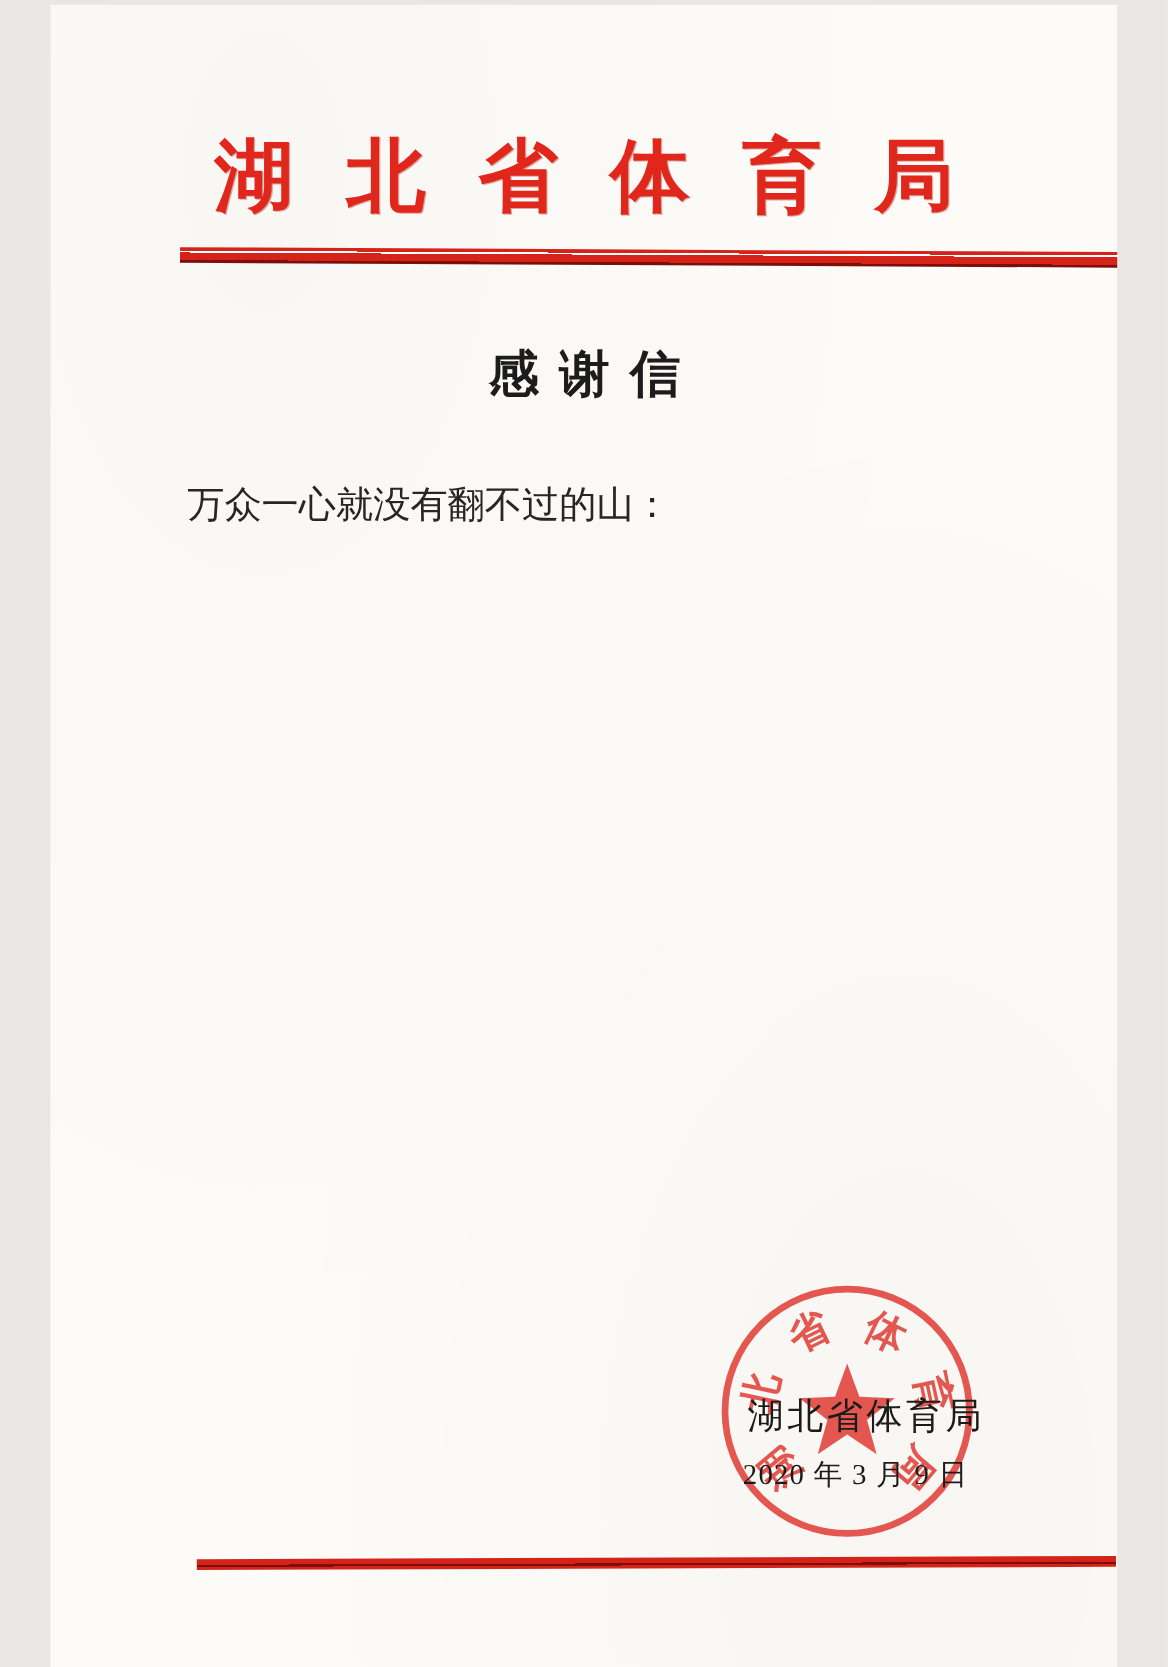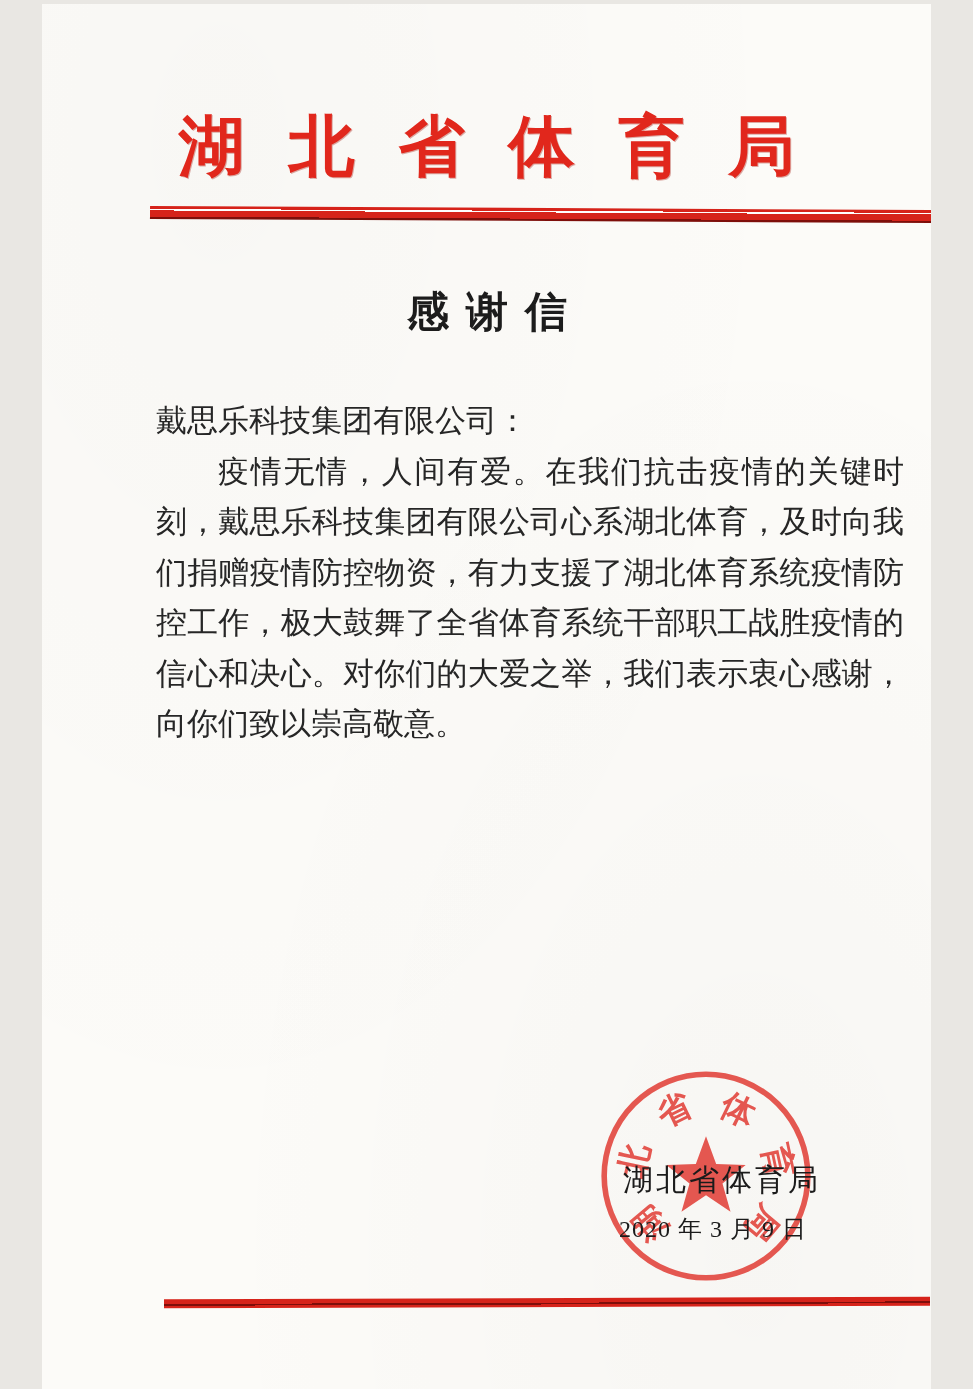--- a/index.html
+++ b/index.html
@@ -79,22 +79,21 @@
 
 <div class="page">
 
   <h1 class="agency-name">湖北省体育局</h1>
 
   <div class="rule-top"></div>
 
   <h2 class="letter-title">感谢信</h2>
 
   <div class="body-block">
-    <p class="recipient">戴思乐科技集团有限公司：</p>
-    <p class="para">疫情无情，人间有爱。在我们抗击疫情的关键时刻，戴思乐科技集团有限公司心系湖北体育，及时向我们捐赠疫情防控物资，有力支援了湖北体育系统疫情防控工作，极大鼓舞了全省体育系统干部职工战胜疫情的信心和决心。对你们的大爱之举，我们表示衷心感谢，向你们致以崇高敬意。</p>
+    <p class="recipient">万众一心就没有翻不过的山：</p>
   </div>
 
   <svg class="seal" viewBox="0 0 220 220">
     <circle cx="110" cy="110" r="100" fill="none" stroke="var(--seal_red,#e2423a)" stroke-width="5.5"></circle>
     <polygon fill="var(--seal_red,#e2423a)" points="110,71 120,98.2 149,99.3 126.2,117.3 134.1,145.2 110,129 85.9,145.2 93.8,117.3 71,99.3 100,98.2"></polygon>
     <g font-size="33" font-weight="bold" fill="var(--seal_red,#e2423a)" text-anchor="middle" font-family="&quot;Liberation Serif&quot;,&quot;DejaVu Serif&quot;,serif">
       <text transform="rotate(-130 110 110)" x="110" y="49">湖</text>
       <text transform="rotate(-78 110 110)" x="110" y="49">北</text>
       <text transform="rotate(-26 110 110)" x="110" y="49">省</text>
       <text transform="rotate(26 110 110)" x="110" y="49">体</text>

